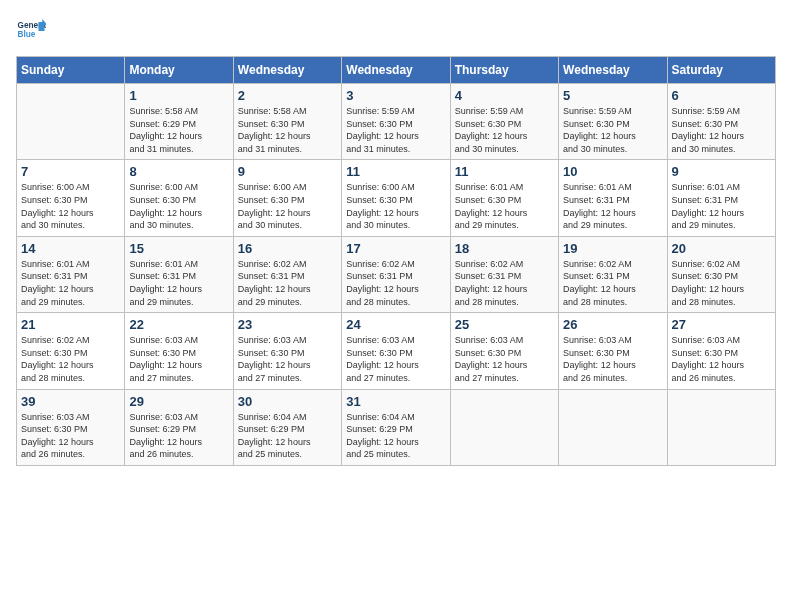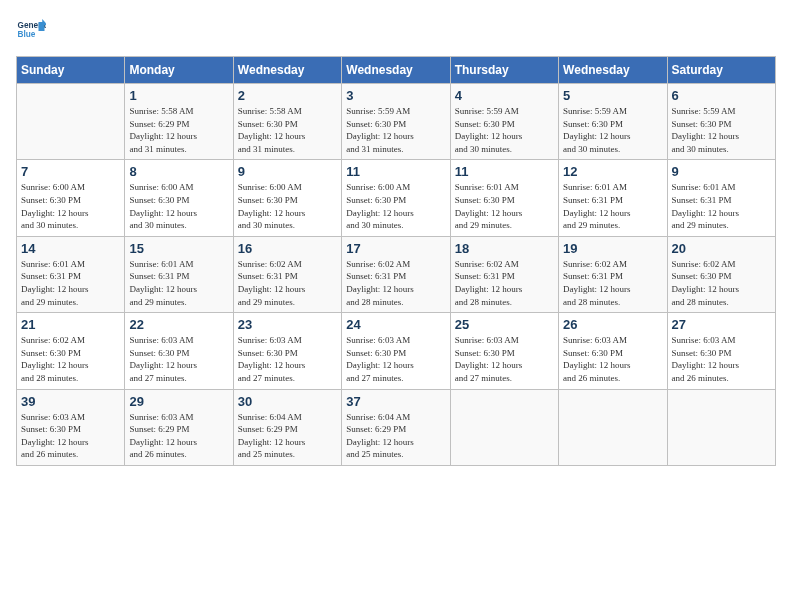--- a/index.html
+++ b/index.html
@@ -67,21 +67,20 @@
       font-size: 13px;
       font-weight: bold;
       color: #1a3a5c;
       display: block;
       margin-bottom: 2px;
     }
     .day-info {
       font-size: 9px;
       color: #333;
       line-height: 1.4;
-      font-family: Liberation Serif, serif;
     }
     tbody tr:nth-child(odd) {
       background: #f9f9f9;
     }
     tbody tr:nth-child(even) {
       background: #fff;
     }
   </style>
 </head>
 <body>
@@ -161,21 +160,21 @@
         </td>
         <td>
           <span class="day-number">11</span>
           <div class="day-info">Sunrise: 6:00 AM<br>Sunset: 6:30 PM<br>Daylight: 12 hours<br>and 30 minutes.</div>
         </td>
         <td>
           <span class="day-number">11</span>
           <div class="day-info">Sunrise: 6:01 AM<br>Sunset: 6:30 PM<br>Daylight: 12 hours<br>and 29 minutes.</div>
         </td>
         <td>
-          <span class="day-number">12</span>
+          <span class="day-number">10</span>
           <div class="day-info">Sunrise: 6:01 AM<br>Sunset: 6:31 PM<br>Daylight: 12 hours<br>and 29 minutes.</div>
         </td>
         <td>
           <span class="day-number">9</span>
           <div class="day-info">Sunrise: 6:01 AM<br>Sunset: 6:31 PM<br>Daylight: 12 hours<br>and 29 minutes.</div>
         </td>
       </tr>
       <tr>
         <td>
           <span class="day-number">14</span>
@@ -243,21 +242,21 @@
         </td>
         <td>
           <span class="day-number">29</span>
           <div class="day-info">Sunrise: 6:03 AM<br>Sunset: 6:29 PM<br>Daylight: 12 hours<br>and 26 minutes.</div>
         </td>
         <td>
           <span class="day-number">30</span>
           <div class="day-info">Sunrise: 6:04 AM<br>Sunset: 6:29 PM<br>Daylight: 12 hours<br>and 25 minutes.</div>
         </td>
         <td>
-          <span class="day-number">37</span>
+          <span class="day-number">31</span>
           <div class="day-info">Sunrise: 6:04 AM<br>Sunset: 6:29 PM<br>Daylight: 12 hours<br>and 25 minutes.</div>
         </td>
         <td></td>
         <td></td>
         <td></td>
       </tr>
     </tbody>
 </table>
 
 </body></html>

